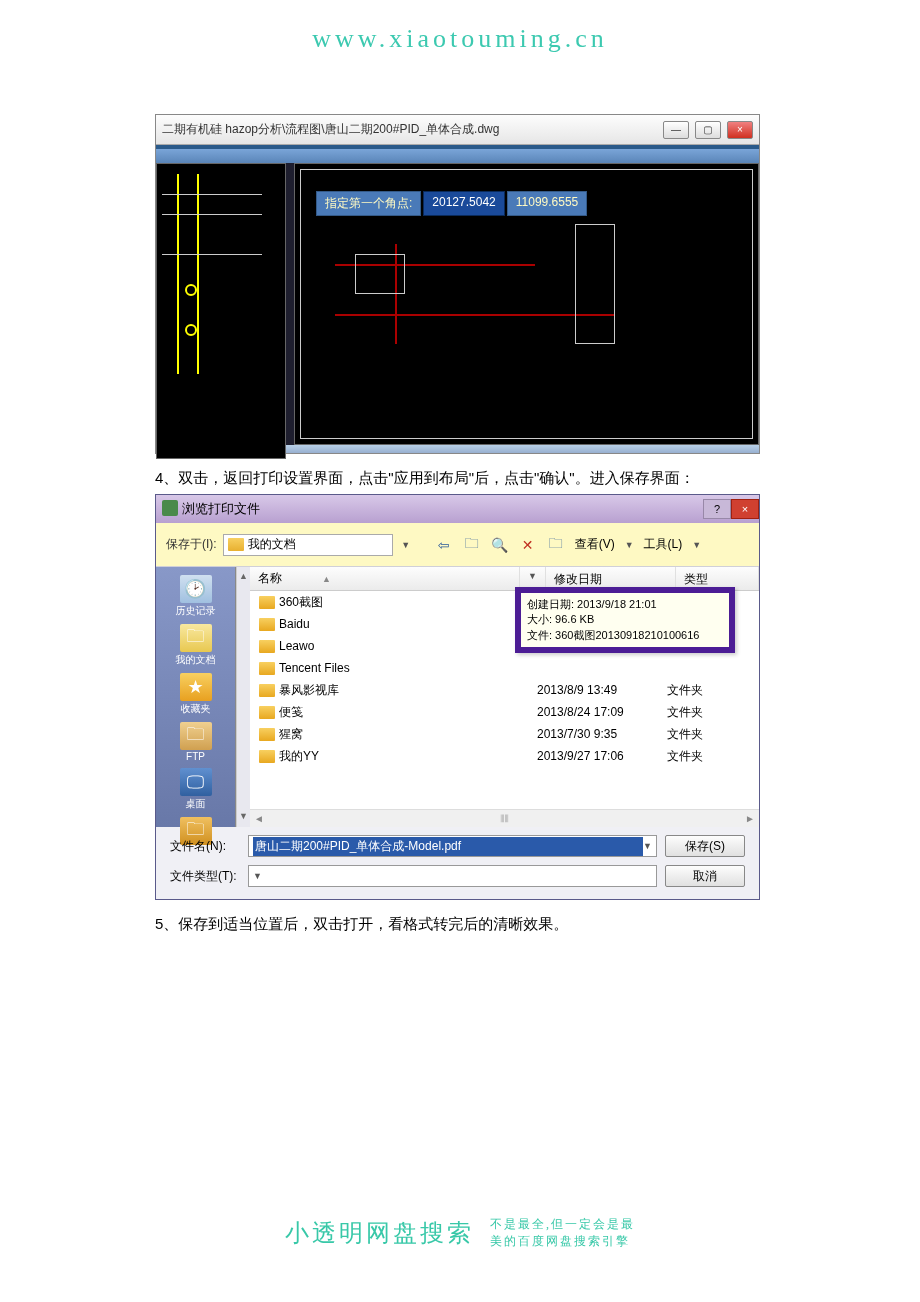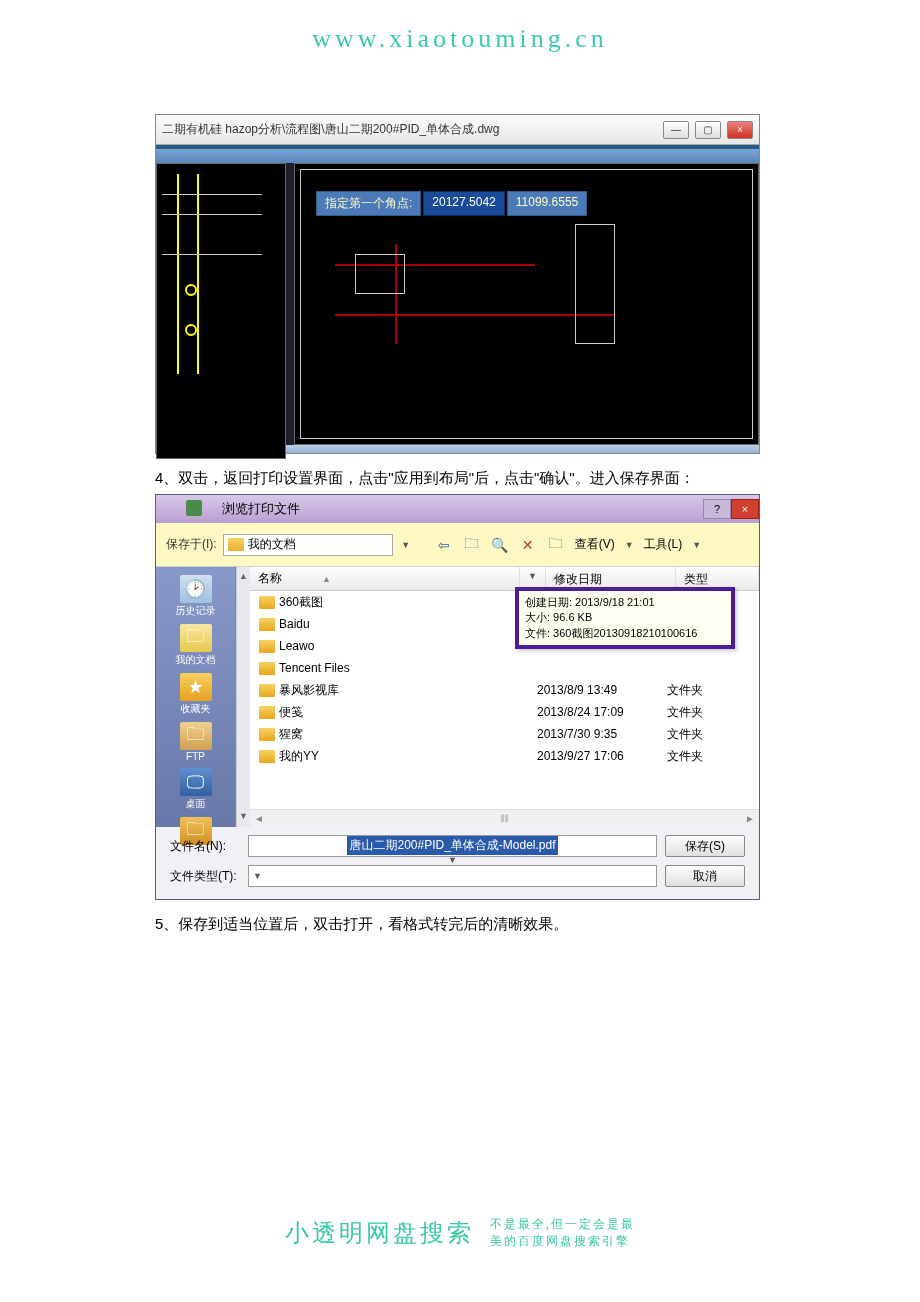--- a/index.html
+++ b/index.html
@@ -21,21 +21,21 @@
   .cad-line-w { position: absolute; background: #ccc; }
   .cad-tooltip { position: absolute; top: 42px; left: 160px; display: flex; font-size: 12px; }
   .cad-tip-label { background: #4a7ab8; color: #fef9c3; padding: 3px 8px; border: 1px solid #345a88; }
   .cad-tip-val { background: #1a4a9a; color: #fff; padding: 3px 8px; border: 1px solid #0a2a5a; margin-left: 2px; }
   .cad-tip-val2 { background: #4a7ab8; color: #fef9c3; padding: 3px 8px; border: 1px solid #345a88; margin-left: 2px; }
   .cad-footer { height: 8px; background: linear-gradient(#b8d0e8,#98b0d0); }
   .step-text { margin: 12px 0 4px; font-size: 15px; line-height: 1.6; }
 
   .dialog { border: 1px solid #5a5a8a; background: #f0f0f5; }
   .dialog-title { height: 28px; background: linear-gradient(#d8c8e8,#b8a0d0); display: flex; align-items: center; justify-content: space-between; padding: 0 0 0 6px; font-size: 13px; }
-  .dialog-title-left { display: flex; align-items: flex-start; gap: 20px; margin-left: 24px; }
+  .dialog-title-left { display: flex; align-items: flex-start; gap: 4px; }
   .dialog-icon { width: 16px; height: 16px; background: #4a8a4a; border-radius: 2px; }
   .dialog-btns { display: flex; }
   .dlg-btn { width: 28px; height: 20px; background: #c8b8d8; border: 1px solid #9888a8; font-size: 11px; text-align: center; line-height: 18px; }
   .dlg-btn.close { background: #d04030; color: #fff; border-color: #a02010; }
   .dialog-toolbar { height: 44px; display: flex; align-items: center; padding: 0 10px; background: #fef9c3; border-bottom: 1px solid #d0d0d8; font-size: 12px; gap: 6px; }
   .tb-label { color: #333; }
   .tb-select { flex: 0 0 170px; height: 22px; border: 1px solid #aaa; background: #fff; display: flex; align-items: center; padding: 0 4px; gap: 4px; }
   .tb-folder-icon { width: 16px; height: 13px; background: linear-gradient(#f8d060,#e8b030); border-radius: 1px; }
   .tb-dd { width: 14px; text-align: center; color: #444; }
   .tb-icons { display: flex; gap: 10px; align-items: center; }
@@ -50,27 +50,27 @@
   .fl-header { display: flex; height: 24px; background: linear-gradient(#fdfdfd,#ebebeb); border-bottom: 1px solid #ccc; font-size: 12px; }
   .fl-col { padding: 4px 8px; border-right: 1px solid #e0e0e0; }
   .fl-col.name { flex: 0 0 270px; display: flex; align-items: center; gap: 40px; }
   .fl-col.date { flex: 0 0 130px; }
   .fl-col.type { flex: 1; }
   .fl-row { display: flex; height: 22px; align-items: center; font-size: 12px; padding-left: 9px; }
   .fl-name { flex: 0 0 278px; display: flex; align-items: center; gap: 4px; }
   .fl-date { flex: 0 0 130px; }
   .fl-type { flex: 1; }
   .folder-ico { width: 16px; height: 13px; background: linear-gradient(#f8d060,#e8a820); border-radius: 1px; flex-shrink: 0; }
-  .tooltip-box { position: absolute; top: 20px; right: 24px; width: 220px; background: #fffff0; border: 4px solid #4c1d95; padding: 4px 6px; font-size: 11px; line-height: 1.4; box-shadow: 2px 2px 4px rgba(0,0,0,0.2); }
+  .tooltip-box { position: absolute; top: 20px; right: 24px; width: 220px; background: #fffff0; border: 6px solid #4c1d95; padding: 4px 6px; font-size: 11px; line-height: 1.4; box-shadow: 2px 2px 4px rgba(0,0,0,0.2); }
   .scroll-h { height: 18px; background: #f0f0f0; border-top: 1px solid #ddd; display: flex; align-items: center; padding: 0 4px; font-size: 10px; color: #888; justify-content: space-between; }
   .dialog-bottom { padding: 8px 14px 12px; background: #f0f0f5; display: flex; flex-direction: column; gap: 8px; }
   .bottom-row { display: flex; align-items: center; gap: 8px; font-size: 12px; }
   .bottom-label { flex: 0 0 70px; }
   .bottom-input { flex: 1; height: 22px; border: 1px solid #999; background: #fff; padding: 0 4px; font-size: 12px; display: flex; align-items: center; justify-content: space-between; }
-  .bottom-input.sel { color: #fff; flex-direction: column; }
+  .bottom-input.sel { color: #fff; }
   .bottom-input .val { flex:1; }
   .bottom-input.sel .val { background: #2a5aaa; padding: 1px 2px; }
   .bottom-btn { width: 80px; height: 22px; border: 1px solid #888; background: linear-gradient(#fdfdfd,#e0e0e0); font-size: 12px; border-radius: 2px; text-align: center; line-height: 20px; }
   .watermark-bottom { margin-top: 280px; display: flex; justify-content: center; align-items: center; gap: 16px; padding-bottom: 20px; }
   .wm-title { font-size: 24px; color: #38c8a8; font-family: "KaiTi","STKaiti",serif; letter-spacing: 3px; }
   .wm-sub { font-size: 12px; color: #38c8a8; line-height: 1.4; font-family: "KaiTi","STKaiti",serif; letter-spacing: 2px; }
   .sort-arrow { font-size: 9px; color: #888; }
   .dd-arrow { font-size: 9px; color: #555; }
 </style>
 </head>

